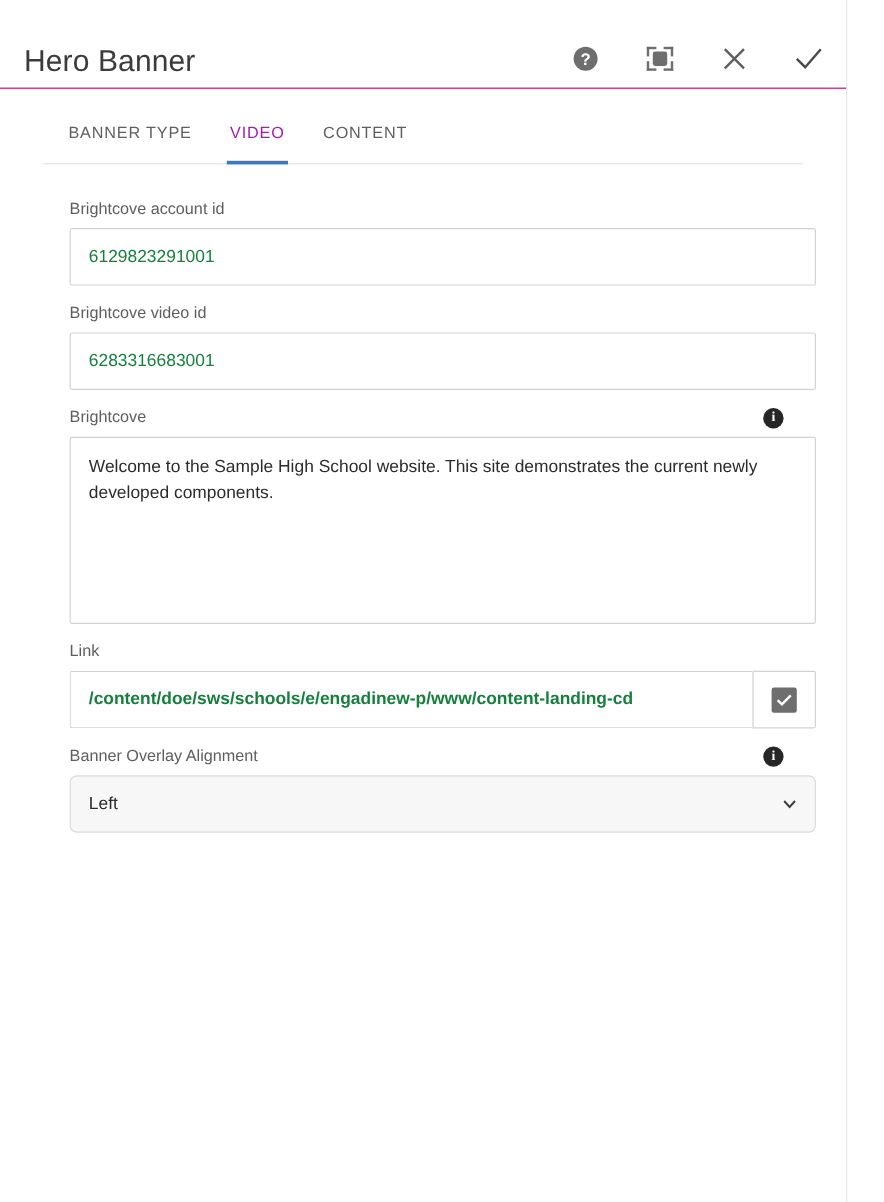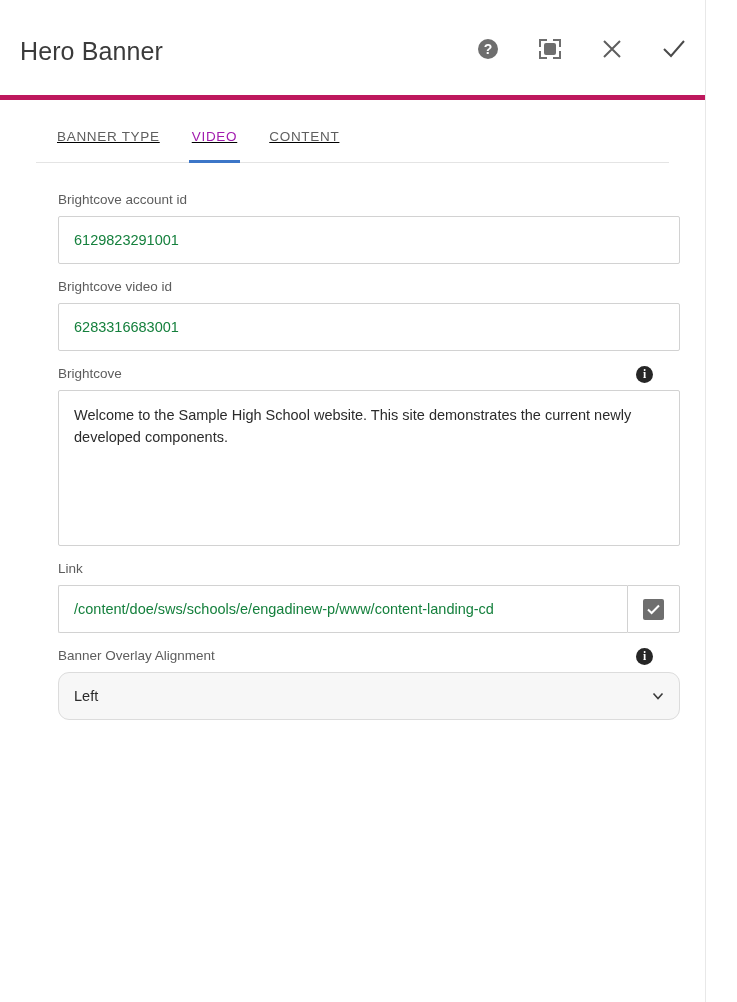--- a/index.html
+++ b/index.html
@@ -25,22 +25,22 @@
     height: 1002px;
     background: #ffffff;
     border-right: 1px solid #e8e8e8;
     box-sizing: border-box;
     overflow: hidden;
   }
 
   
   .header {
     position: relative;
-    height: 100px;
-    border-bottom: 5px solid #be185d;
+    height: 74px;
+    border-bottom: 1px solid #be185d;
     box-sizing: border-box;
   }
   .header-title {
     position: absolute;
     left: 20px;
     top: 36px;
     font-size: 25px;
     font-weight: 300;
     color: #3b3b3b;
     letter-spacing: 0.1px;
@@ -102,21 +102,20 @@
     width: 12px; height: 12px;
     border: none;
     background: #6e6e6e;
     border-radius: 2px;
   }
 
   
   .tabs-wrap {
     position: relative;
     padding: 0 36px;
-    text-decoration: underline;
   }
   .tabs {
     display: flex;
     align-items: flex-end;
     height: 62px;
     border-bottom: 1px solid #e4e4e4;
     gap: 0;
   }
   .tab {
     position: relative;
@@ -210,20 +209,21 @@
   
   .link-row {
     display: flex;
     align-items: stretch;
     width: 622px;
   }
   .link-row .text-input {
     width: 569px;
     border-right: none;
     border-radius: 2px 0 0 2px;
+    font-weight: bold;
   }
   .link-check-btn {
     width: 53px;
     height: 48px;
     box-sizing: border-box;
     border: 1px solid #d2d2d2;
     border-radius: 0 2px 2px 0;
     background: #ffffff;
     display: flex;
     align-items: center;
@@ -241,21 +241,21 @@
     justify-content: center;
   }
 
   
   .select-box {
     position: relative;
     width: 622px;
     height: 48px;
     box-sizing: border-box;
     border: 1px solid #dcdcdc;
-    border-radius: 11px;
+    border-radius: 6px;
     background: #f7f7f7;
     display: flex;
     align-items: center;
     padding: 0 15px;
     cursor: pointer;
     font-size: 14.5px;
     color: #2b2b2b;
   }
   .select-value { flex: 1; }
   .chev {

